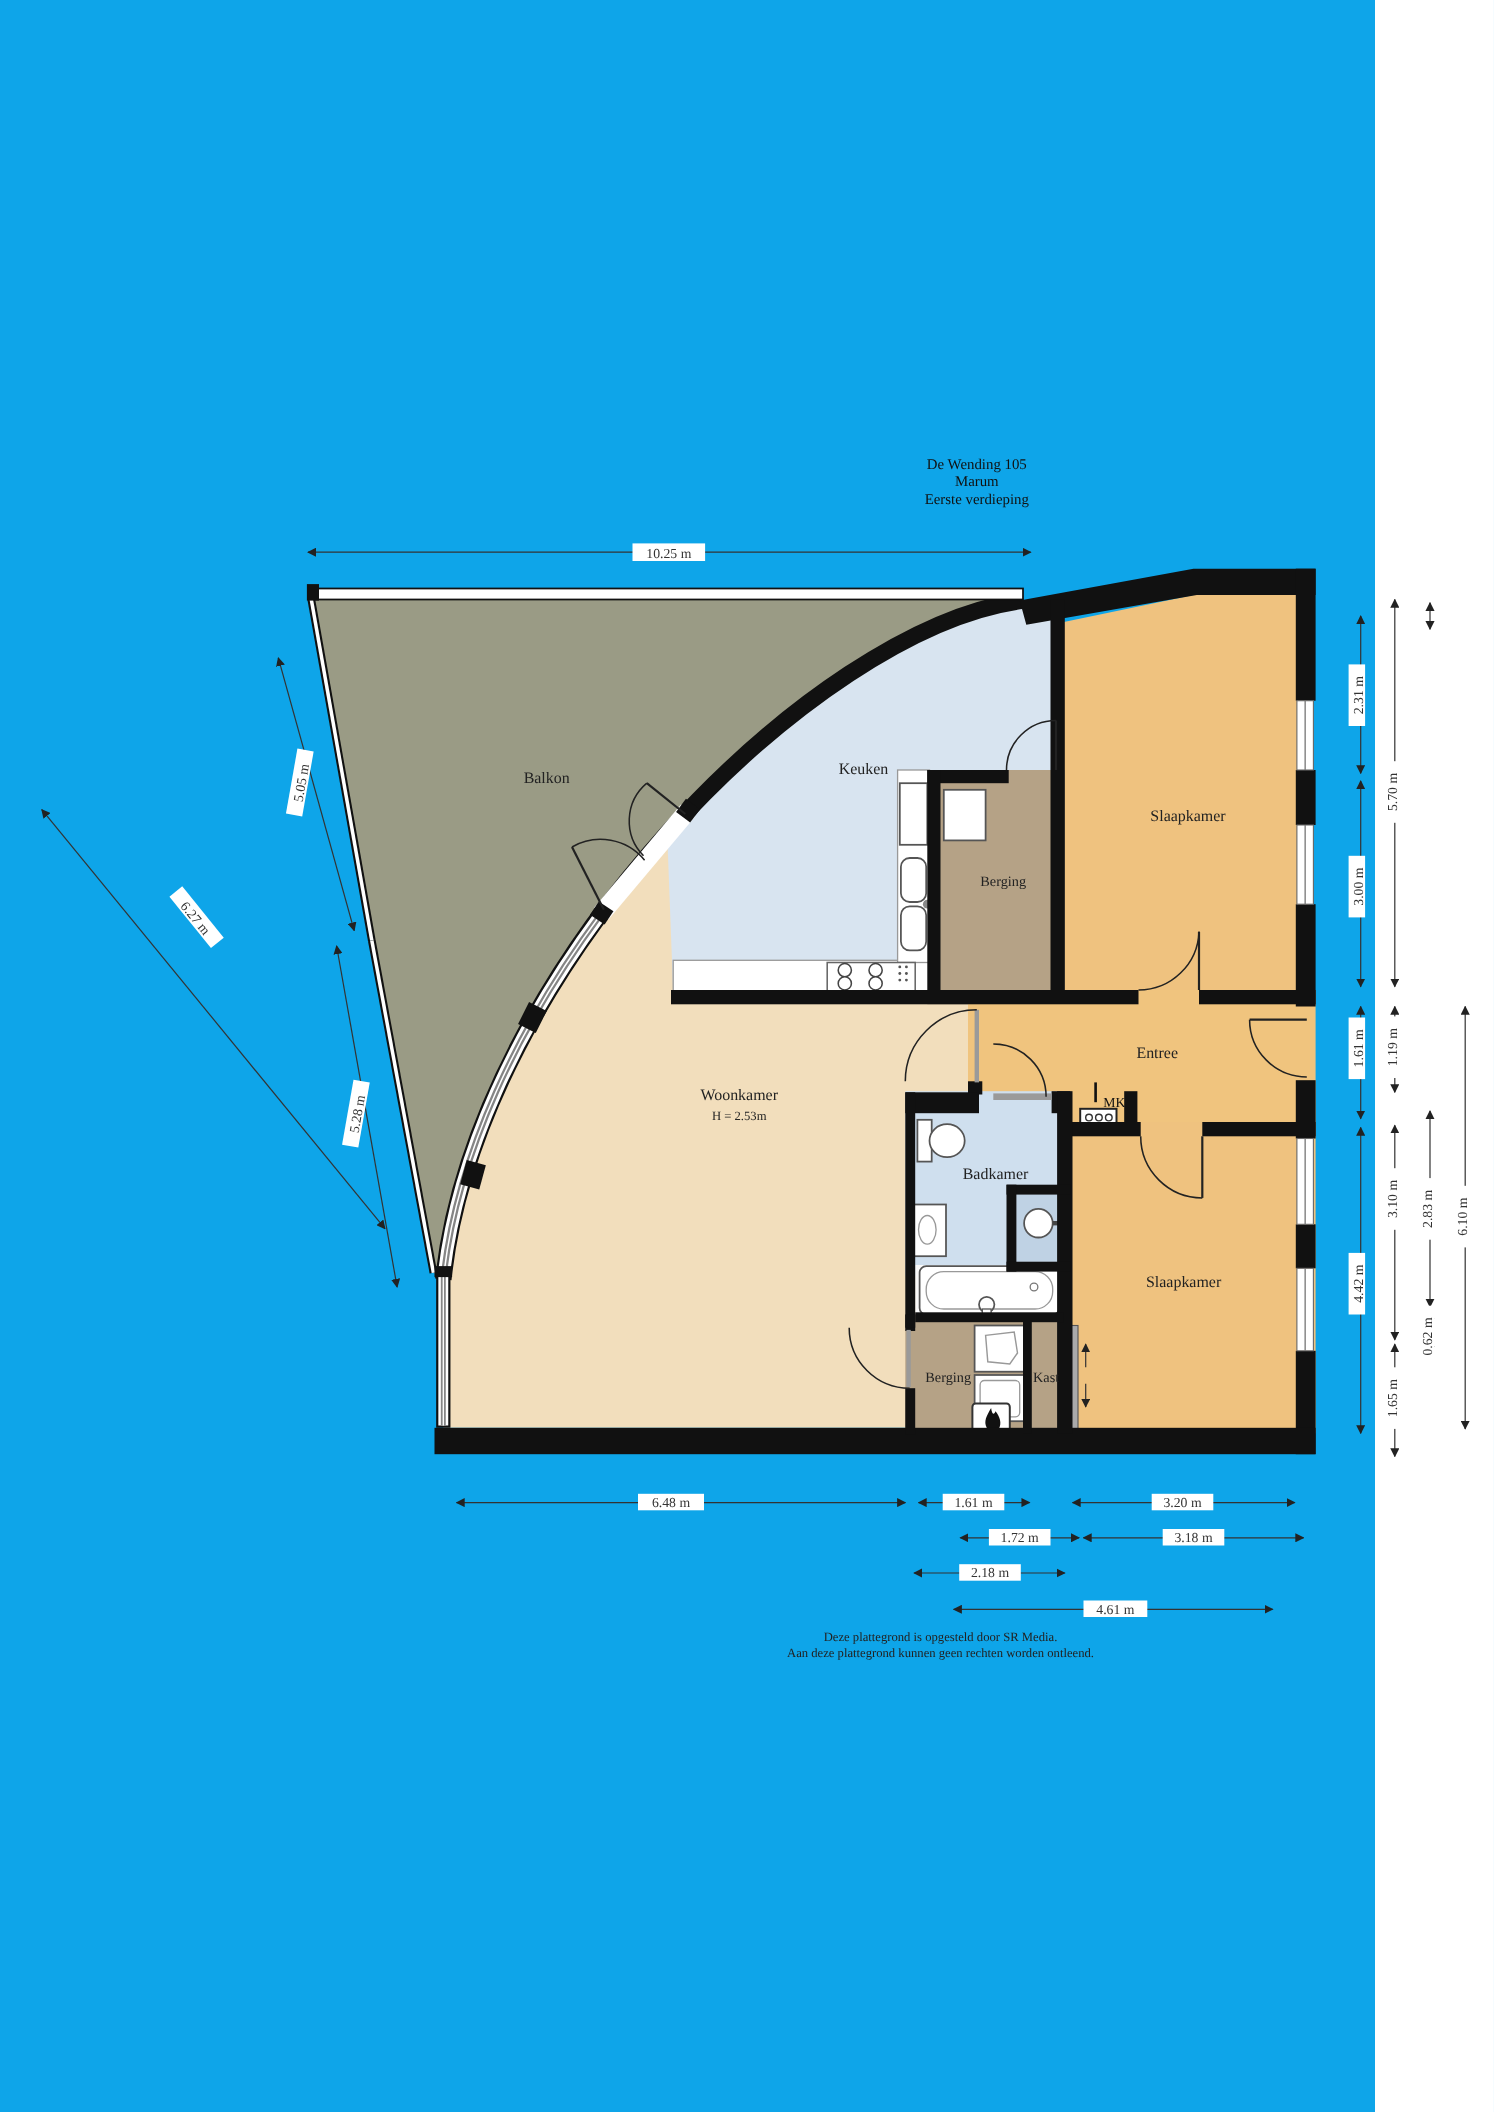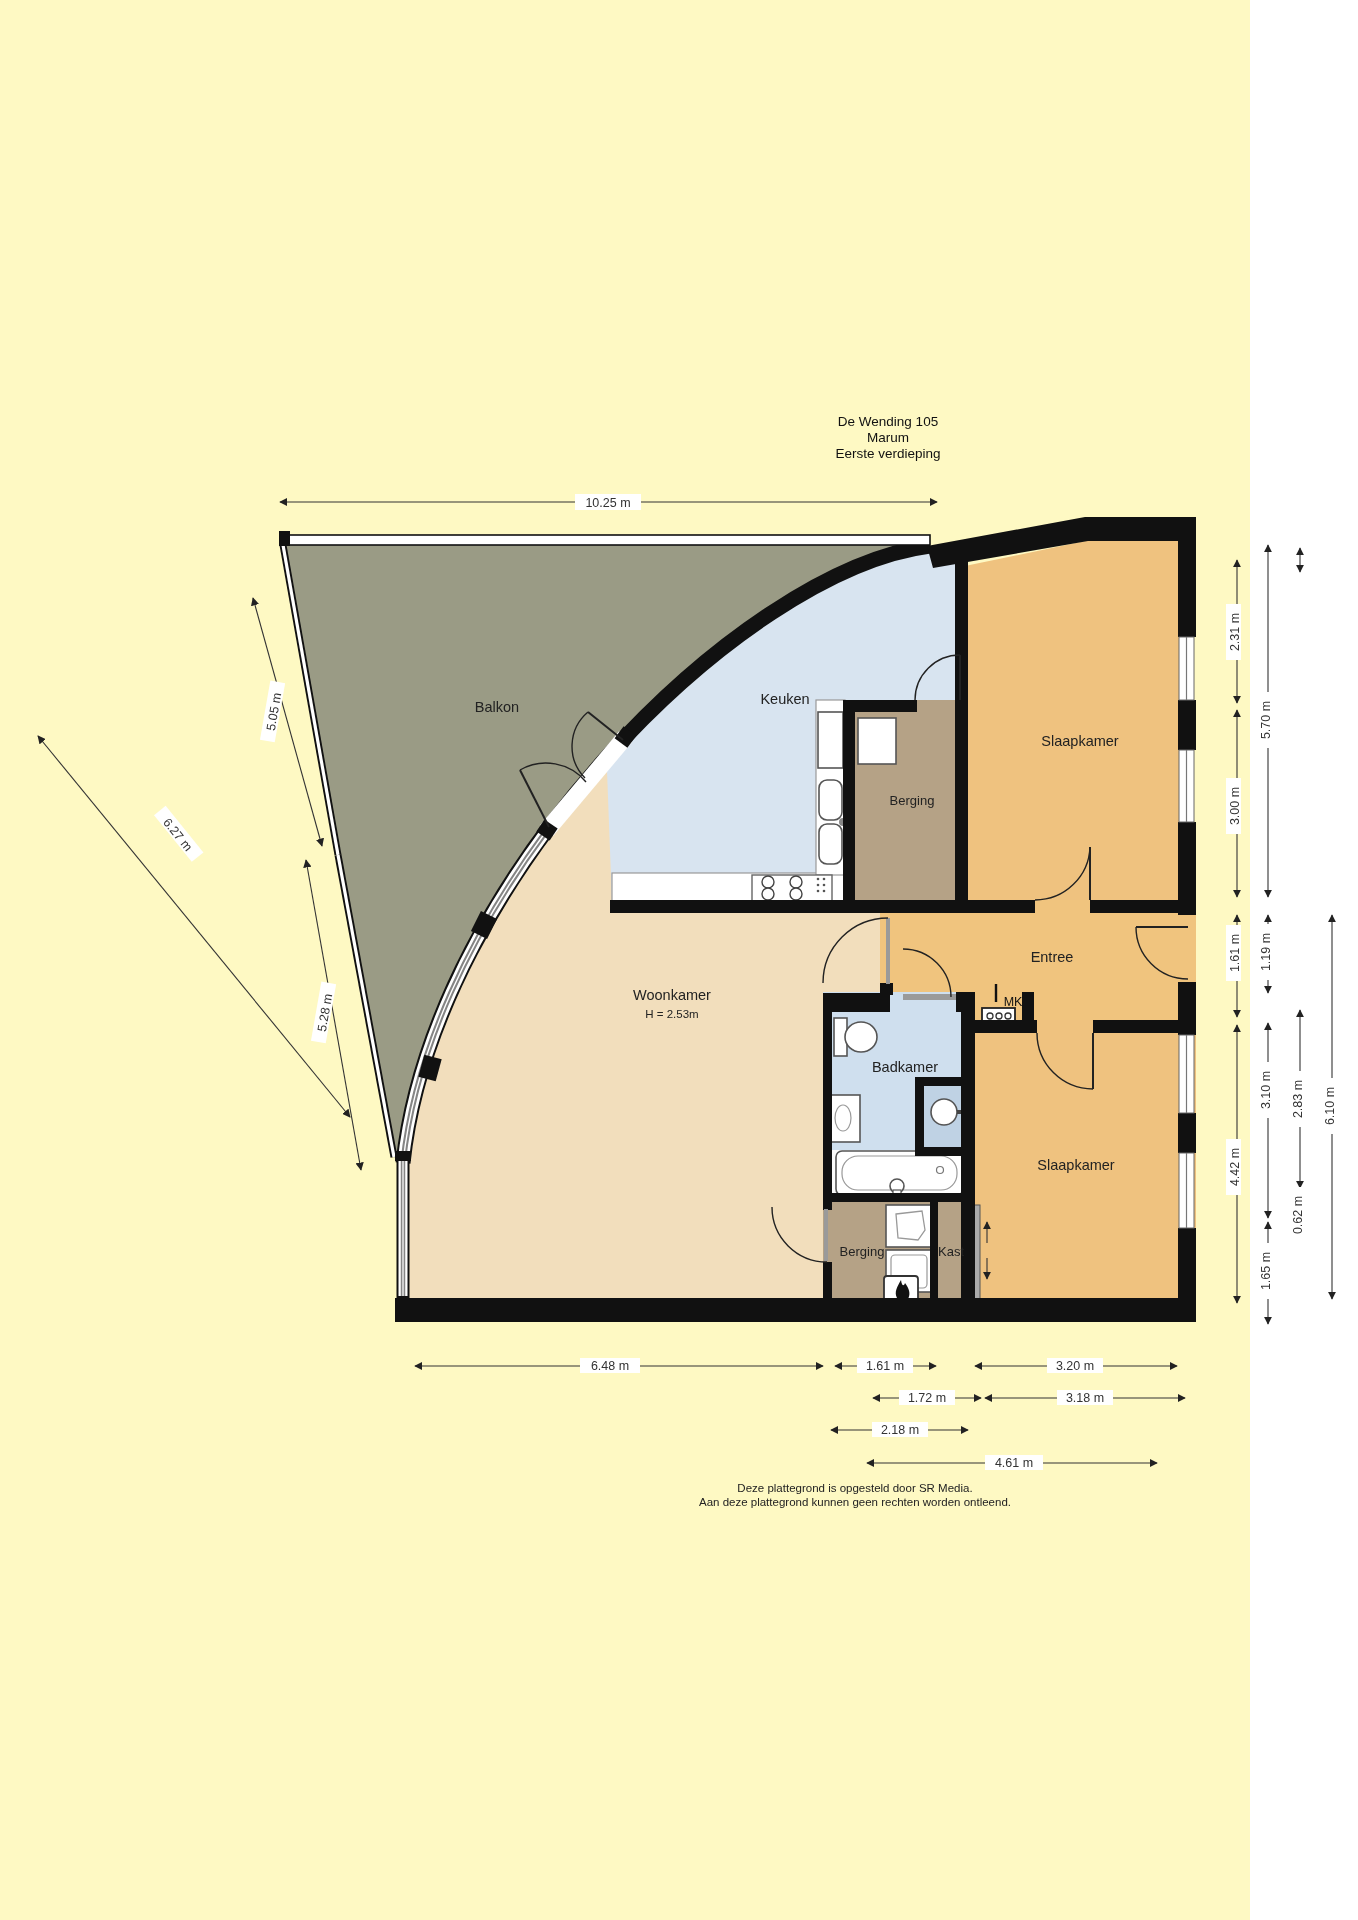--- a/index.html
+++ b/index.html
@@ -1,17 +1,17 @@
 <!DOCTYPE html>
 <html><head>
 <meta charset="utf-8">
 <style>
   html,body{margin:0;padding:0;background:#ffffff;}
-  .page{width:1250px;height:1920px;position:relative;background:#fef9c3;
-        font-family:Liberation Sans, sans-serif;}
+  .page{width:1250px;height:1920px;position:relative;background:#0ea5e9;
+        font-family:Liberation Serif, serif;}
   svg{display:block}
   .room-label{font-size:14.5px;fill:#222;}
   .room-label.small{font-size:13px;}
   .sub-label{font-size:11.5px;fill:#222;}
   .mk-label{font-size:12.5px;fill:#111;}
   .dim-text{font-size:12.5px;fill:#333;}
   .title-text{font-size:13.5px;fill:#111;}
   .footer-text{font-size:11.5px;fill:#222;}
   .dim-line{stroke:#333;stroke-width:1.1;fill:none;}
   .dim-bg{fill:#ffffff;}

